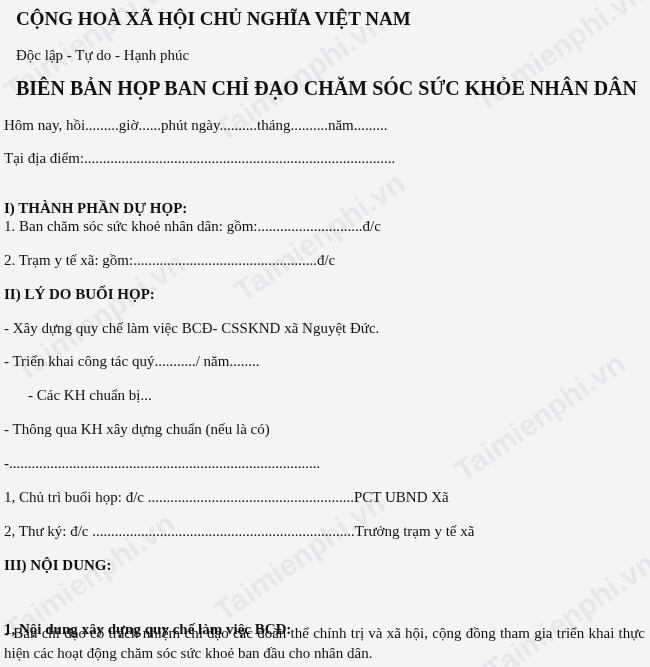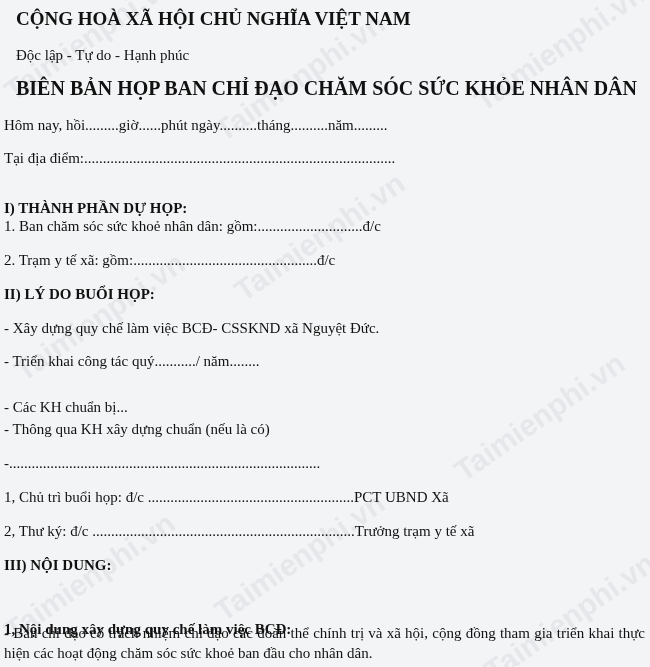--- a/index.html
+++ b/index.html
@@ -85,21 +85,21 @@
   <div class="line" style="top:116px;">Hôm nay, hồi.........giờ......phút ngày..........tháng..........năm.........</div>
   <div class="line" style="top:149px;">Tại địa điểm:...................................................................................</div>
 
   <div class="line bold" style="top:183px;margin-top:16px;">I) THÀNH PHẦN DỰ HỌP:</div>
   <div class="line" style="top:217px;">1. Ban chăm sóc sức khoẻ nhân dân: gồm:............................đ/c</div>
   <div class="line" style="top:251px;">2. Trạm y tế xã: gồm:.................................................đ/c</div>
 
   <div class="line bold" style="top:285px;">II) LÝ DO BUỔI HỌP:</div>
   <div class="line" style="top:319px;">- Xây dựng quy chế làm việc BCĐ- CSSKND xã Nguyệt Đức.</div>
   <div class="line" style="top:352px;">- Triển khai công tác quý.........../ năm........</div>
-  <div class="line" style="top:398px;">- Các KH chuẩn bị...</div>
+  <div class="line" style="top:386px;margin-left:24px;">- Các KH chuẩn bị...</div>
   <div class="line" style="top:420px;">- Thông qua KH xây dựng chuẩn (nếu là có)</div>
   <div class="line" style="top:454px;">-...................................................................................</div>
 
   <div class="line" style="top:488px;">1, Chủ trì buổi họp: đ/c .......................................................PCT UBND Xã</div>
   <div class="line" style="top:522px;">2, Thư ký: đ/c ......................................................................Trưởng trạm y tế xã</div>
 
   <div class="line bold" style="top:556px;">III) NỘI DUNG:</div>
   <div class="line bold" style="top:620px;">1, Nội dung xây dựng quy chế làm việc BCĐ:</div>
   <div class="para" style="top:623px;">- Ban chỉ đạo có trách nhiệm chỉ đạo các đoàn thể chính trị và xã hội, cộng đồng tham gia triển khai thực hiện các hoạt động chăm sóc sức khoẻ ban đầu cho nhân dân.</div>
 </div>

